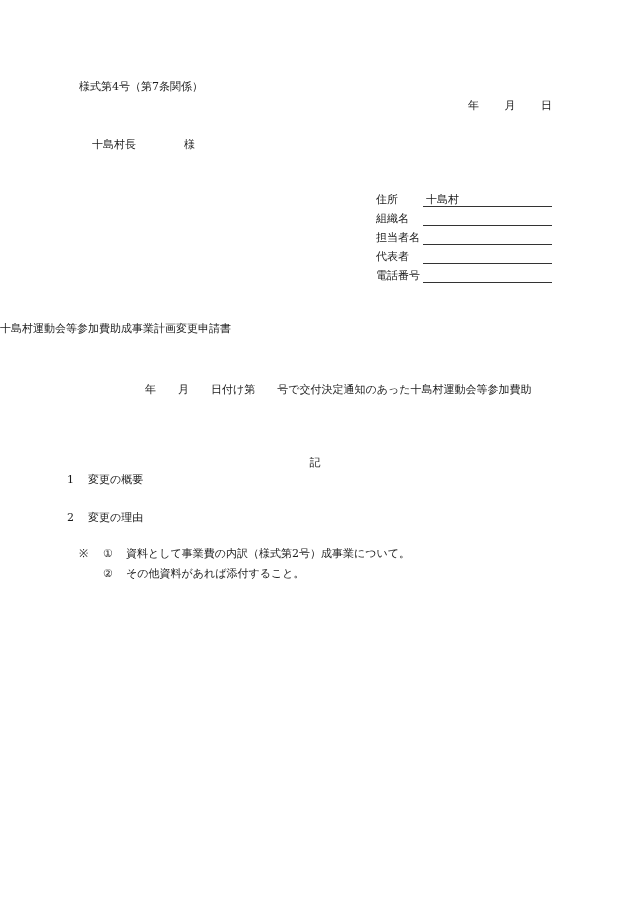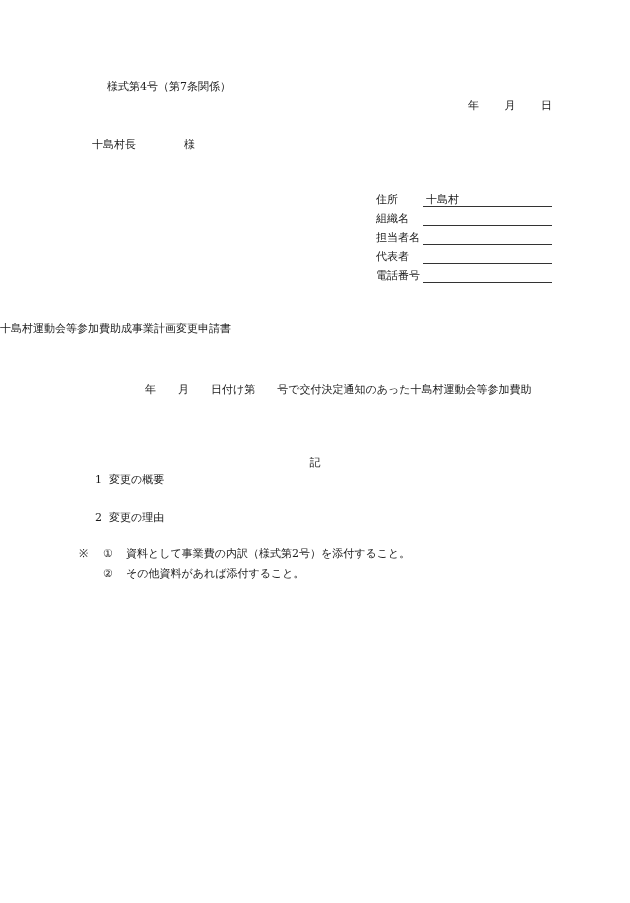--- a/index.html
+++ b/index.html
@@ -11,21 +11,21 @@
       width: 630px;
       height: 903px;
       position: relative;
       overflow: hidden;
       font-family: "DejaVu Serif", "Liberation Serif", serif;
       color: #1a1a1a;
       font-size: 11px;
     }
     .abs { position: absolute; white-space: nowrap; line-height: 1; }
 
-    .form-number { left: 79px; top: 81px; margin-left: 28px; }
+    .form-number { left: 79px; top: 81px; }
 
     .date-line { top: 100px; left: 468px; width: 84px; display: flex; justify-content: space-between; }
 
     .addressee { left: 92px; top: 139px; }
     .addressee .sama { position: absolute; left: 92px; top: 0; }
 
     .applicant { left: 376px; top: 194px; width: 176px; }
     .app-row { position: relative; height: 19px; }
     .app-label { position: absolute; left: 0; top: 0; }
     .app-line {
@@ -37,21 +37,21 @@
     .title { left: 0; width: 630px; top: 323px; }
 
     .body-text {
       left: 79px; top: 380px; width: 476px;
       white-space: normal; line-height: 19px;
     }
     .body-line { display: block; white-space: nowrap; }
 
     .ki { left: 0; width: 630px; text-align: center; top: 457px; }
 
-    .item { left: 88px; text-align: center; }
+    .item { left: 67px; }
     .item .num { display: inline-block; width: 21px; }
     .item1 { top: 474px; }
     .item2 { top: 512px; }
 
     .notes { left: 79px; top: 548px; }
     .note-row { position: relative; height: 20px; }
     .note-mark { position: absolute; left: 0; top: 0; }
     .note-num { position: absolute; left: 24px; top: 0; }
     .note-text { position: absolute; left: 47px; top: 0; }
   </style>
@@ -114,21 +114,21 @@
   </div>
 
   <div class="abs item item2">
     <span class="num">2</span><span>変更の理由</span>
   </div>
 
   <div class="abs notes">
     <div class="note-row">
       <span class="note-mark">※</span>
       <span class="note-num">①</span>
-      <span class="note-text">資料として事業費の内訳（様式第2号）を添付すること。</span>
+      <span class="note-text">資料として事業費の内訳（様式第2号）成事業について。</span>
     </div>
     <div class="note-row">
       <span class="note-num">②</span>
       <span class="note-text">その他資料があれば添付すること。</span>
     </div>
   </div>
 
 </div>
 
 </body></html>

